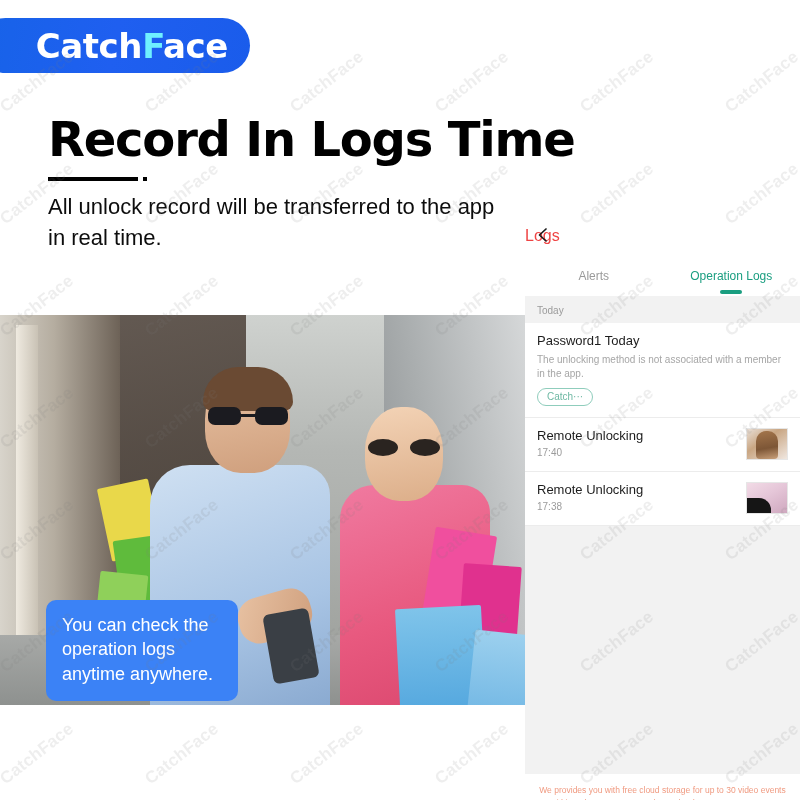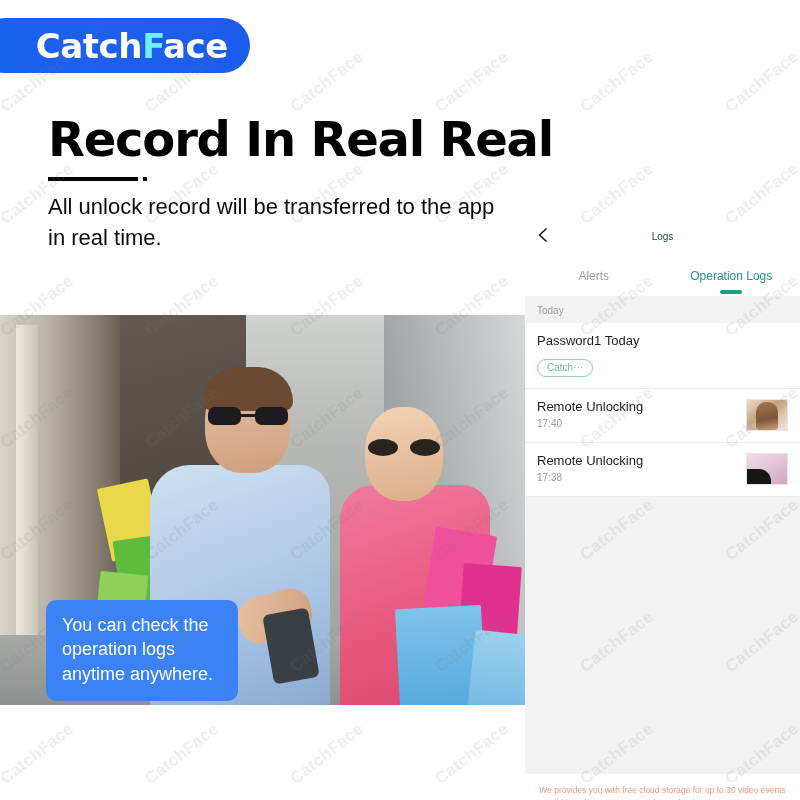--- a/index.html
+++ b/index.html
@@ -251,23 +251,23 @@
     position: absolute;
     left: 8px;
     top: 8px;
     width: 22px;
     height: 22px;
     display: flex; align-items: center; justify-content: center;
     color: #1a1a1a;
   }
   #nav-title {
     width: 100%;
-    text-align: center;
-    font-size: 10px;
-    color: #14532d;
+    text-align: left;
+    font-size: 16px;
+    color: #ef4444;
   }
   #app-tabs {
     display: flex;
     height: 40px;
     align-items: center;
   }
   .app-tab {
     flex: 1;
     text-align: center;
     font-size: 12px;
@@ -407,21 +407,21 @@
 
   <div class="arm"></div>
   <div class="phone-hand"></div>
 </div>
 
 <div id="brand-logo">
   <div class="logo-text"><span class="logo-catch">Catch</span><span class="logo-f">F</span><span class="logo-ace">ace</span></div>
 </div>
 
 <div id="headline">
-  <h1 id="headline-title">Record In Real Real</h1>
+  <h1 id="headline-title">Record In Logs Time</h1>
   <div id="headline-rule">
     <span class="bar"></span>
     <span class="dot"></span>
   </div>
   <div id="headline-sub">All unlock record will be transferred to the app in real time.</div>
 </div>
 
 <div id="callout">You can check the operation logs anytime anywhere.</div>
 
 <div id="phone-panel">
@@ -444,20 +444,21 @@
       <span class="tab-underline"></span>
     </div>
   </div>
 
   <div id="log-scroll">
     <div id="day-label">Today</div>
 
     <div class="log-card">
       <div class="lc-main">
         <div class="log-title">Password1 Today</div>
+        <div class="log-desc">The unlocking method is not associated with a member in the app.</div>
         <div class="assoc-chip">Catch···</div>
       </div>
     </div>
 
     <div class="log-card">
       <div class="lc-main">
         <div class="log-title">Remote Unlocking</div>
         <div class="log-time">17:40</div>
       </div>
       <div class="log-thumb t1"></div>

